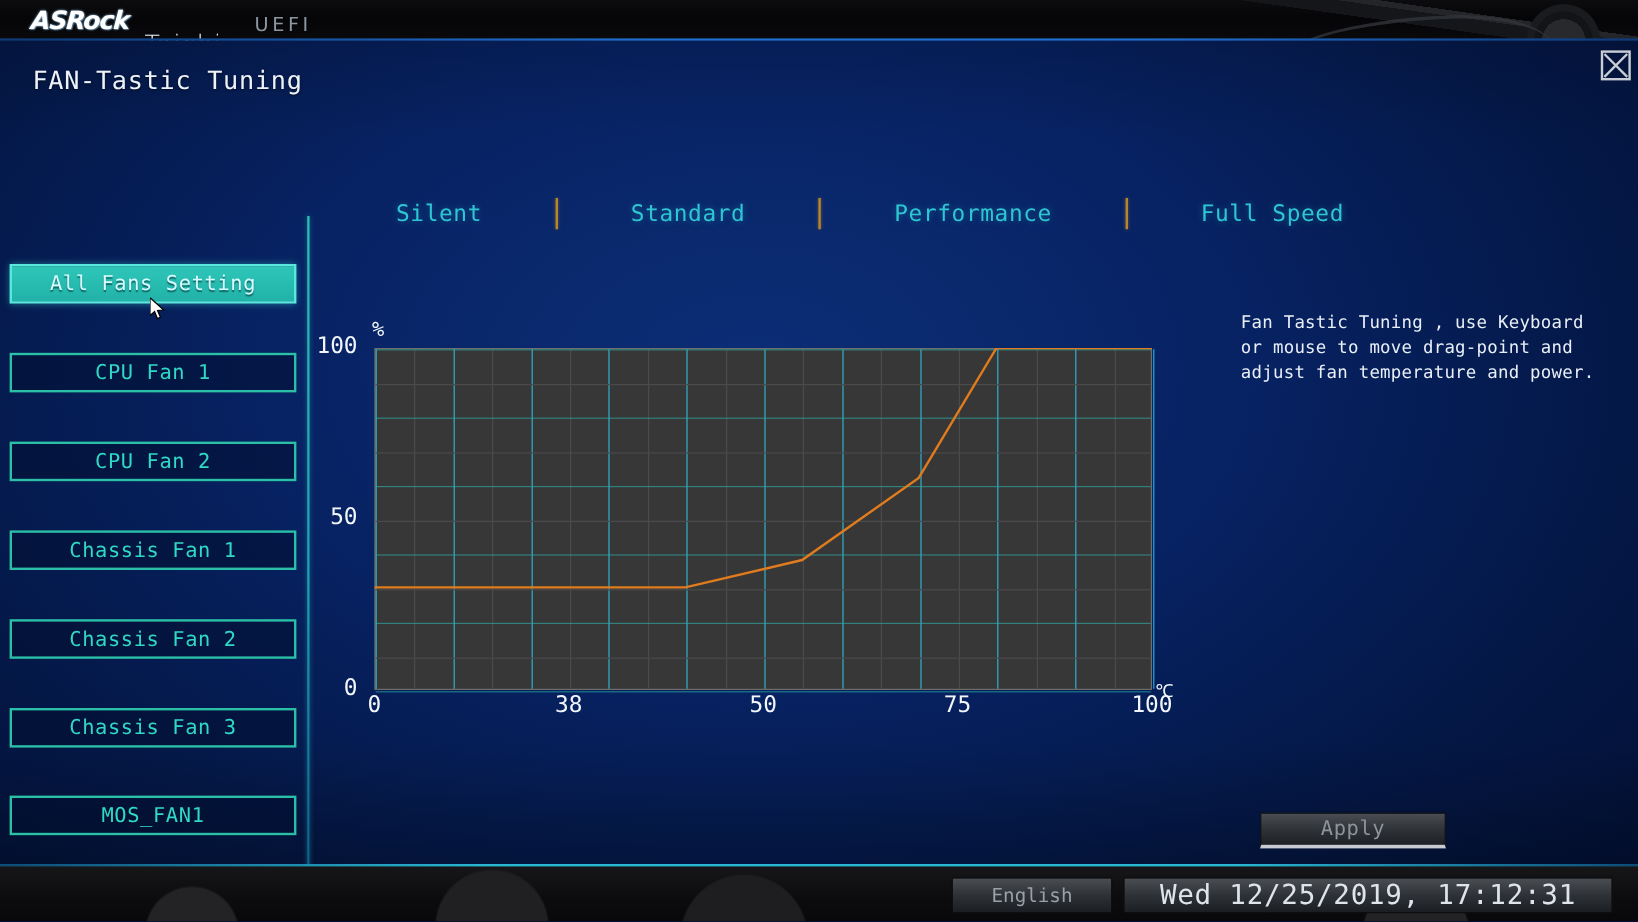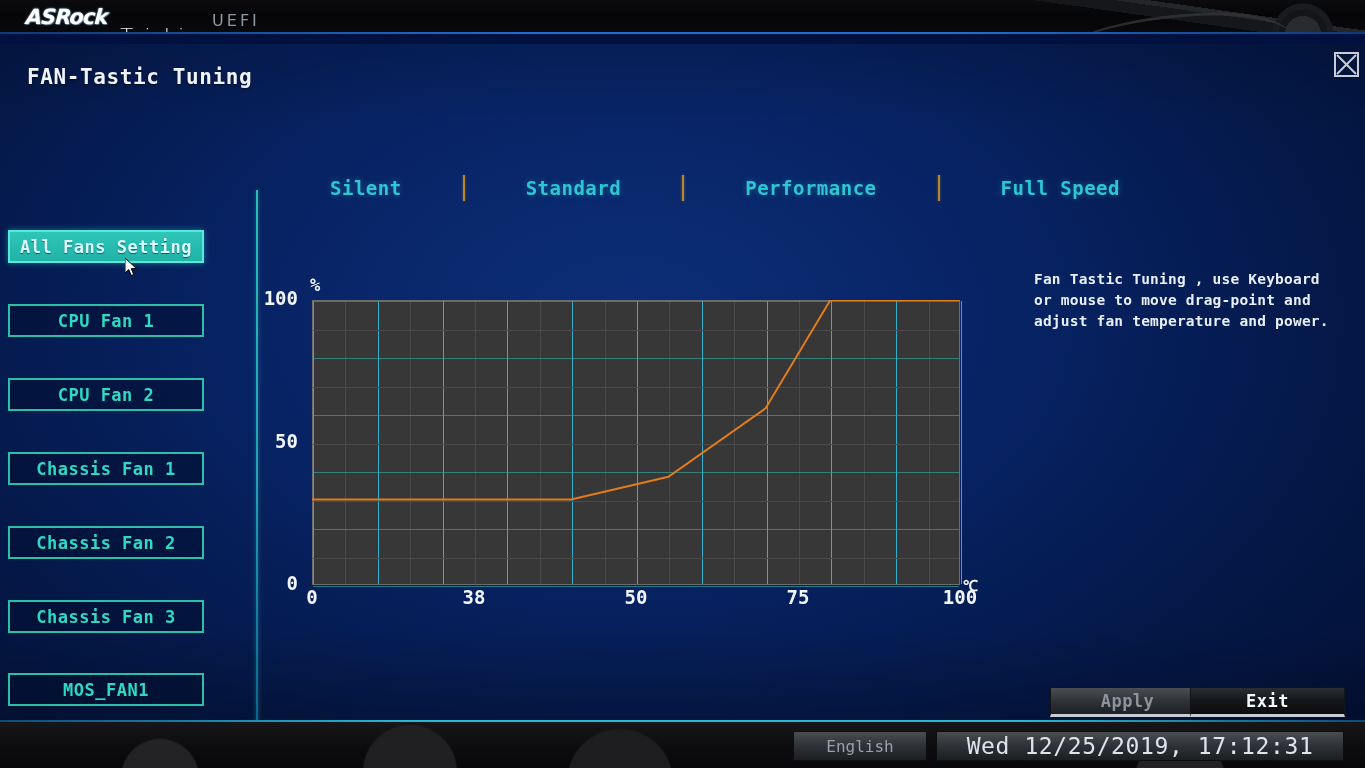--- a/index.html
+++ b/index.html
@@ -50,24 +50,23 @@
     font-size:16px; color:#8d97a3; letter-spacing:3px; margin-left:14px;
     padding-top:6px;
   }
   #topbar-line{
     position:absolute; left:0; top:32px; width:1365px; height:2px;
     background:linear-gradient(90deg,#0d3a7a,#1f6fd0 40%,#1f6fd0 70%,#0d3a7a);
   }
 
   
   #screen{
-    position:absolute; left:0; top:44px; width:1365px; height:686px;
+    position:absolute; left:0; top:34px; width:1365px; height:686px;
     background:
       radial-gradient(ellipse 1100px 700px at 46% 40%, #0c2e77 0%, #072262 38%, #041847 66%, #020d2e 100%);
-    font-weight: bold;
   }
   #screen-vign{
     position:absolute; inset:0;
     background:linear-gradient(180deg, rgba(0,0,0,.10) 0%, transparent 12%, transparent 85%, rgba(0,0,0,.22) 100%);
     pointer-events:none;
   }
 
   
   #close-btn{
     position:absolute; right:6px; top:8px; width:25px; height:25px;
@@ -103,21 +102,21 @@
   
   #sidebar{
     position:absolute; left:0; top:150px; width:258px; height:536px;
   }
   #sidebar-divider{
     position:absolute; left:256px; top:146px; width:2px; height:550px;
     background:linear-gradient(180deg,#2bbfb2 0%,#1f9fb5 55%,#0d5d8a 100%);
     box-shadow:0 0 4px rgba(40,190,190,.5);
   }
   .fanbtn{
-    position:absolute; left:8px; width:196px; height:33px;
+    position:absolute; left:8px; width:239px; height:33px;
     display:flex; align-items:center; justify-content:center;
     font-size:17px; letter-spacing:.5px;
     border:2px solid #2bbfa8;
     color:#2fd9c4;
     background:rgba(2,14,48,.55);
     cursor:pointer;
   }
   .fanbtn.selected{
     background:linear-gradient(180deg,#2ec6b8 0%,#21b2a8 100%);
     border-color:#59e8dc;
@@ -320,19 +319,18 @@
       <div class="xlab" style="left: 618px;">100</div>
     </div>
 
   <div id="helptext">
     <div>Fan Tastic Tuning , use Keyboard</div>
     <div>or mouse to move drag-point and</div>
     <div>adjust fan temperature and power.</div>
   </div>
 
   <div class="actbtn disabled" style="left:1050px">Apply</div>
-  <div class="actbtn enabled" style="left:1190px">Exit</div>
 </div>
 
 <div id="bottombar"></div>
 <div id="bottombar-line"></div>
 <div id="lang-btn">English</div>
 <div id="datetime">Wed 12/25/2019, 17:12:31</div>
 
 </body></html>

